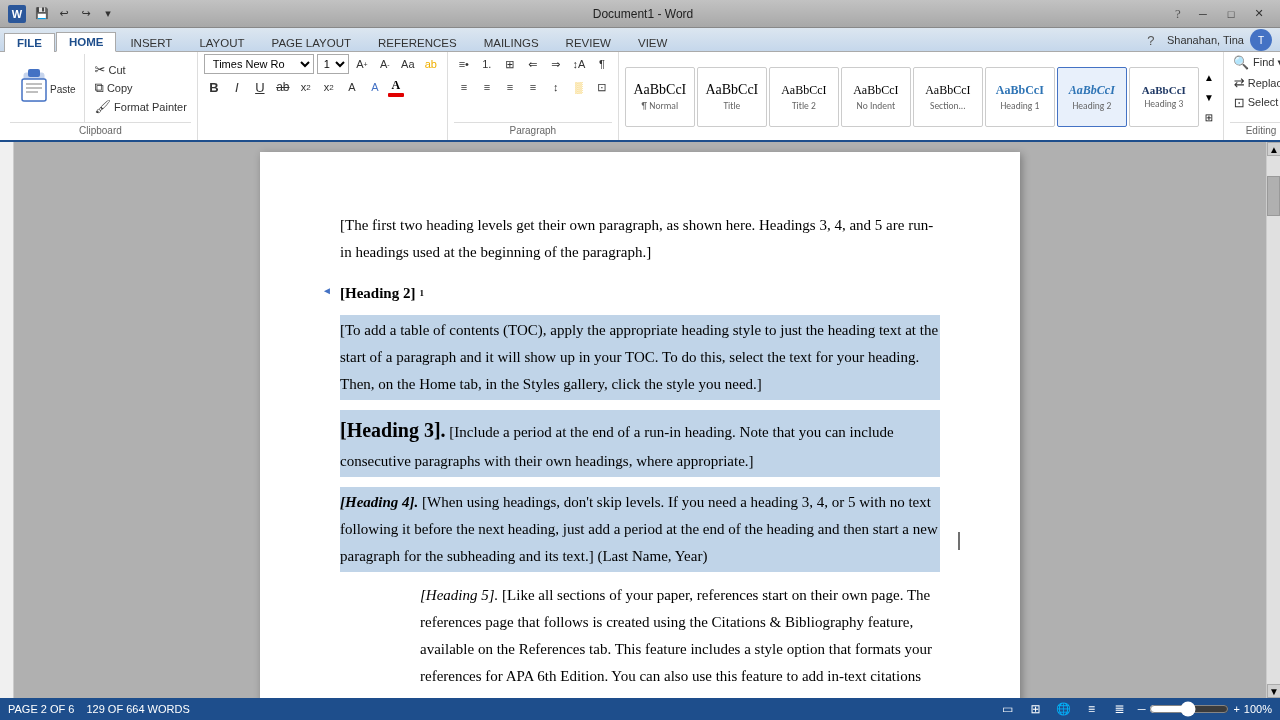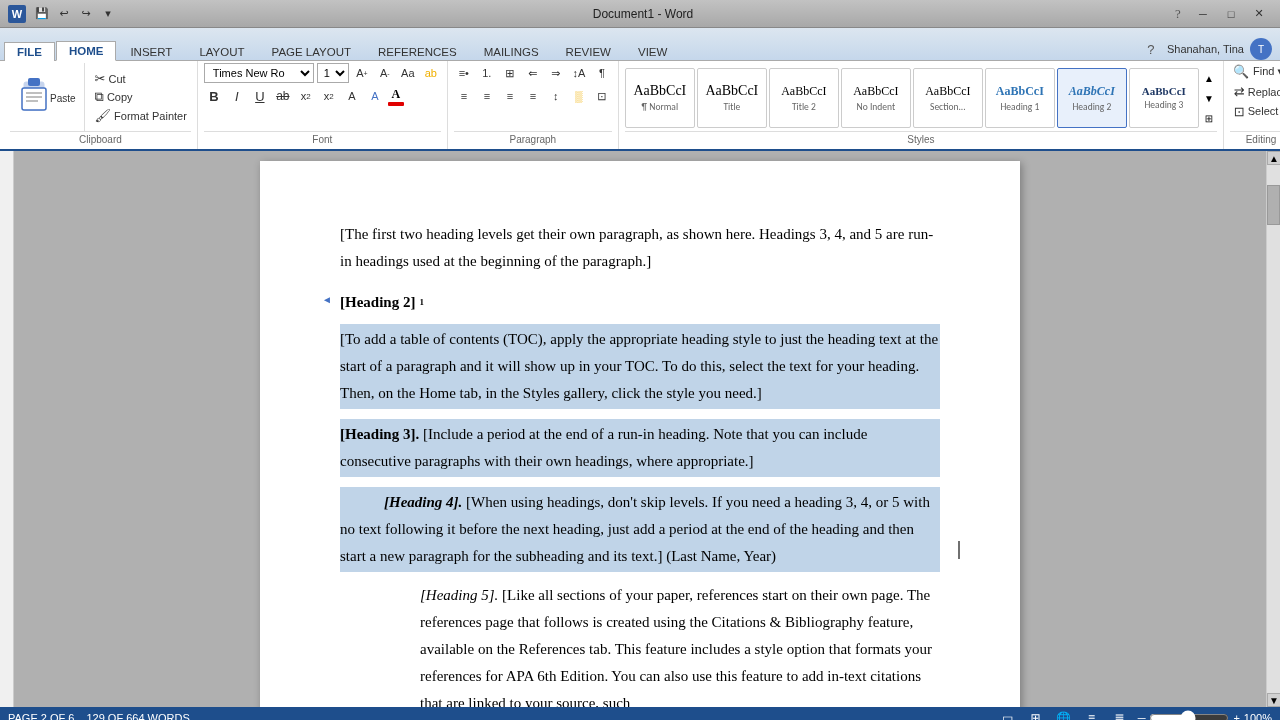--- a/index.html
+++ b/index.html
@@ -17,21 +17,21 @@
     }
     #title-bar .title-left { display: flex; align-items: center; gap: 6px; }
     #title-bar .title-center { font-size: 12px; color: #222; font-family: Segoe UI, Arial, sans-serif; text-align: right; }
     #title-bar .title-right { display: flex; gap: 2px; align-items: center; }
     .win-btn { width: 26px; height: 20px; display: inline-flex; align-items: center; justify-content: center; font-size: 11px; font-family: Arial; cursor: pointer; background: transparent; border: none; color: #333; }
     .quick-access { display: flex; gap: 2px; }
     .qa-btn { width: 20px; height: 20px; display: inline-flex; align-items: center; justify-content: center; font-size: 11px; color: #333; cursor: pointer; }
 
     
     #ribbon-tabs {
-      height: 33px;
+      height: 24px;
       background: linear-gradient(to bottom, #dce6f0, #c5d7eb);
       display: flex;
       align-items: flex-end;
       padding-left: 4px;
       border-bottom: 1px solid #aaa;
     }
     .ribbon-tab {
       padding: 3px 12px 3px 12px;
       font-size: 11.5px;
       font-family: Segoe UI, Arial, sans-serif;
@@ -169,30 +169,29 @@
       margin: 14px 0 8px 0;
       display: flex;
       align-items: center;
       gap: 4px;
     }
     .heading2 sup { font-size: 9px; vertical-align: super; }
 
     .body-para { margin-bottom: 10px; text-align: left; }
 
     .heading3 {
-      font-size: 15px;
+      font-size: 20px;
       font-weight: bold;
       display: inline;
     }
     .heading4 {
       font-size: 15px;
       font-style: italic;
       font-weight: bold;
       display: inline;
-      padding-left: 44px;
     }
     .heading5 {
       font-size: 15px;
       font-style: italic;
       display: inline;
     }
 
     .collapse-arrow {
       position: absolute;
       left: -18px;
@@ -321,21 +320,20 @@
         <div class="icon-btn" style="font-size:11px;" title="Subscript">x<sub style="font-size:8px;">2</sub></div>
         <div class="icon-btn" style="font-size:11px;" title="Superscript">x<sup style="font-size:8px;">2</sup></div>
         <div class="icon-btn" style="font-size:11px;" title="Clear Formatting">A</div>
         <div class="icon-btn" style="font-size:11px;color:#4472c4;" title="Text Effects">A</div>
         <div style="display:flex;flex-direction:column;align-items:center;">
           <span style="font-size:12px;font-weight:bold;">A</span>
           <div class="color-strip" style="background:#e00000;width:16px;"></div>
         </div>
       </div>
     </div>
-    <div class="ribbon-group-label">Font</div>
   </div>
 
   <div class="ribbon-group para-group">
     <div class="ribbon-group-content" style="flex-direction:column;gap:3px;align-items:flex-start;">
       <div class="font-row">
         <div class="icon-btn" title="Bullets">≡•</div>
         <div class="icon-btn" title="Numbered List">1.</div>
         <div class="icon-btn" title="Multilevel List">⊞</div>
         <div class="icon-btn" title="Decrease Indent">⇐</div>
         <div class="icon-btn" title="Increase Indent">⇒</div>
@@ -389,21 +387,20 @@
       <div class="style-box">
         <div class="style-sample" style="font-size:11px;color:#1f3864;font-weight:bold;">AaBbCcI</div>
         <div class="style-label">Heading 3</div>
       </div>
       <div class="styles-scroll-btn">
         <div style="font-size:10px;cursor:pointer;">▲</div>
         <div style="font-size:10px;cursor:pointer;">▼</div>
         <div style="font-size:10px;cursor:pointer;">⊞</div>
       </div>
     </div>
-    <div class="ribbon-group-label">Styles</div>
   </div>
 
   <div class="ribbon-group editing-group">
     <div class="ribbon-group-content" style="flex-direction:column;gap:3px;align-items:flex-start;">
       <div class="small-btn">
         <span style="font-size:13px;">🔍</span>
         <span>Find ▾</span>
       </div>
       <div class="small-btn">
         <span style="font-size:13px;">⇄</span>

